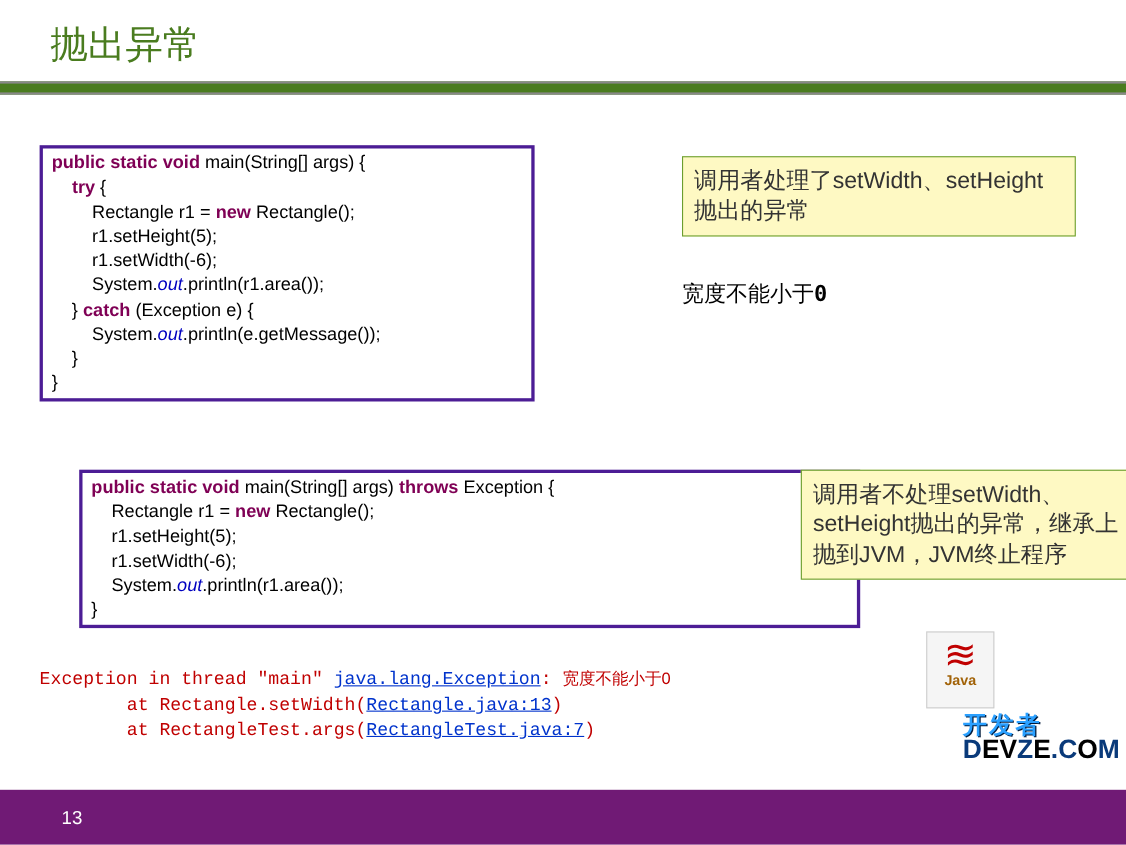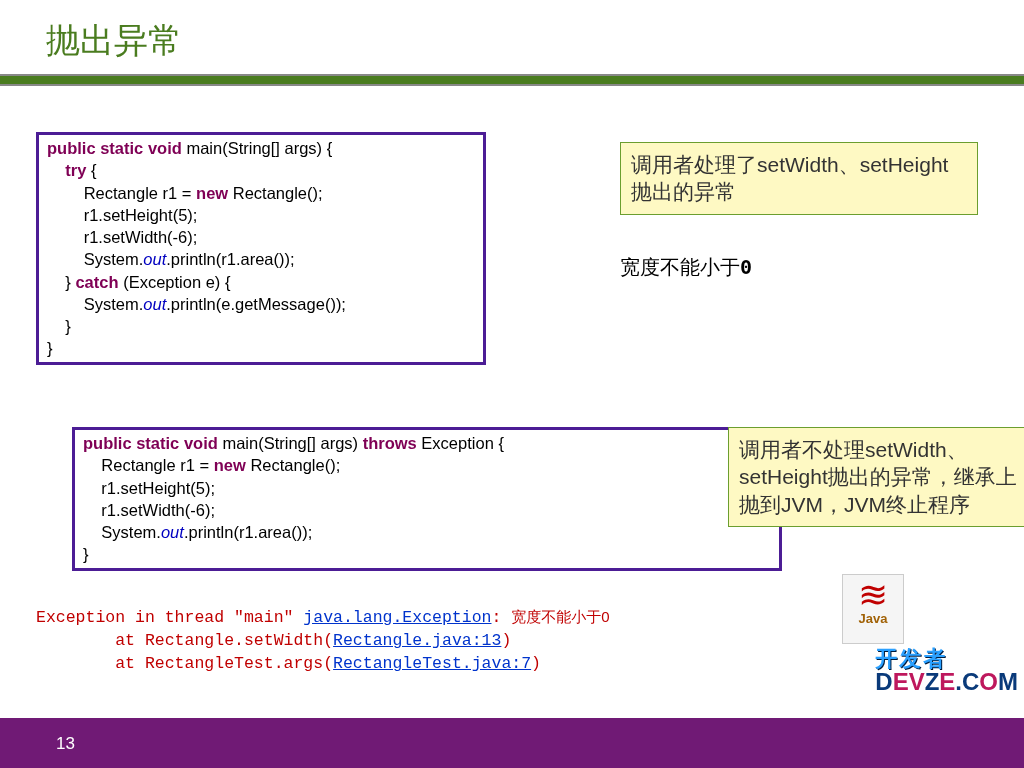--- a/index.html
+++ b/index.html
@@ -124,21 +124,21 @@
     letter-spacing: 2px;
     text-shadow: 1px 1px 0 #001a3a;
     font-family: "SimHei", sans-serif;
   }
   .devze-en {
     font-size: 24px;
     font-weight: 900;
     font-family: Arial, sans-serif;
   }
   .devze-en .d1 { color: #0a3a7a; }
-  .devze-en .d2 { color: #be185d; }
+  .devze-en .d2 { color: #000000; }
   .devze-en .d3 { color: #0a3a7a; }
 </style>
 </head>
 <body>
 
 <div class="title">抛出异常</div>
 <div class="divider-bar"></div>
 
 <div class="content">
 

